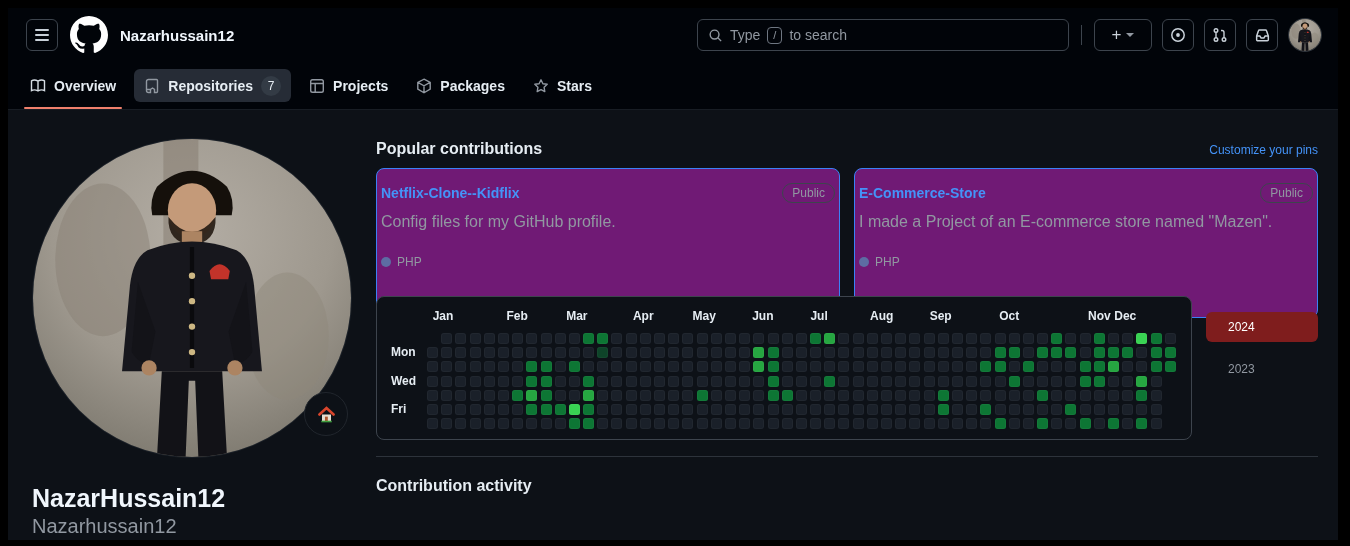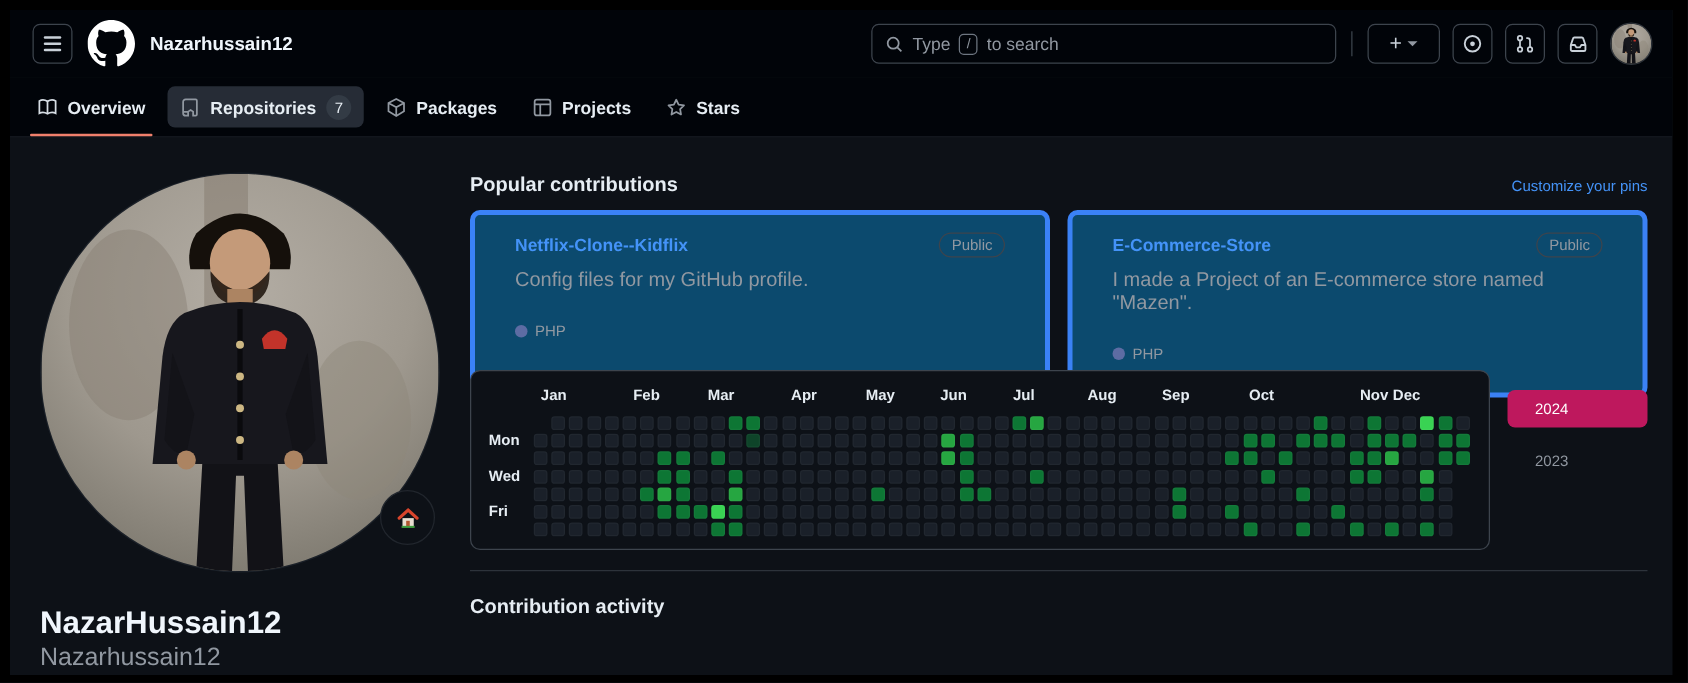--- a/index.html
+++ b/index.html
@@ -47,21 +47,21 @@
   .status-badge { position:absolute; right:4px; bottom:22px; width:44px; height:44px; border-radius:50%; background:#0d1117; border:1px solid #21262d; display:flex; align-items:center; justify-content:center; cursor:pointer; }
   .profile-name { margin-top:26px; font-size:25px; font-weight:700; color:#f0f6fc; }
   .profile-login { margin-top:2px; font-size:20px; font-weight:300; color:#9198a1; }
 
   .main-col { flex:1; min-width:0; }
   .popular-row { display:flex; align-items:baseline; justify-content:space-between; margin:2px 0 10px; }
   .popular-row h2 { font-size:16px; font-weight:600; color:#e6edf3; }
   .link-blue { color:#4493f8; font-size:12px; text-decoration:none; cursor:pointer; }
 
   .repo-cards { display:grid; grid-template-columns:1fr 1fr; gap:14px; }
-  .repo-card { border:4px solid #3b82f6; border-radius:8px; background:#0c4a6e; padding:14px 32px; height:150px; }
+  .repo-card { border:1px solid #3b82f6; border-radius:8px; background:#701a75; padding:14px 4px; height:150px; }
   .repo-head { display:flex; align-items:center; justify-content:space-between; }
   .repo-name { font-size:14px; font-weight:700; color:#4493f8; text-decoration:none; cursor:pointer; }
   .visibility { border:1px solid #3d444d; border-radius:999px; font-size:12px; font-weight:500; color:#9198a1; padding:2px 9px; }
   .repo-desc { margin-top:10px; font-size:16px; color:#9198a1; }
   .repo-lang { margin-top:24px; display:flex; align-items:center; gap:6px; font-size:12px; color:#9198a1; }
   .lang-dot { width:10px; height:10px; border-radius:50%; }
 
   
   .calendar-row { position:relative; z-index:2; margin-top:-22px; display:flex; gap:14px; align-items:flex-start; }
   .calendar-card { width:816px; flex:none; background:#0d1117; border:1px solid #3d444d; border-radius:8px; padding:12px 14px 10px; }
@@ -72,21 +72,21 @@
   .cal-days div { position:absolute; left:0; height:13px; line-height:12px; }
   .cal-grid { display:grid; grid-template-columns:repeat(53, 11px); grid-auto-rows:11px; gap:3.2px; }
   .cal-cell { width:11px; height:11px; border-radius:2.5px; outline:1px solid rgba(255,255,255,0.03); outline-offset:-1px; cursor:pointer; }
   .cal-cell.hidden { visibility:hidden; }
   .cal-footer { display:flex; align-items:center; justify-content:space-between; margin:10px 0 2px 36px; font-size:12px; color:#9198a1; }
   .legend { display:flex; align-items:center; gap:4px; }
   .legend .sq { width:11px; height:11px; border-radius:2.5px; display:inline-block; }
 
   .years { flex:1; display:flex; flex-direction:column; gap:12px; padding-top:16px; }
   .year-btn { font-size:12px; font-weight:500; text-align:left; padding:8px 0 8px 22px; border:none; border-radius:6px; background:transparent; color:#9198a1; cursor:pointer; font-family:inherit; }
-  .year-btn.active { background:#be185d; color:#fff; }
+  .year-btn.active { background:#7f1d1d; color:#fff; }
 
   .activity-divider { border-top:1px solid #2d333b; margin-top:16px; }
   .activity-title { font-size:16px; font-weight:600; color:#e6edf3; margin-top:20px; }
 
   .hidden-defs { position:absolute; width:0; height:0; overflow:hidden; }
 </style>
 </head>
 <body>
 
 <svg class="hidden-defs" aria-hidden="true">
@@ -190,30 +190,30 @@
     <div class="tab">
       <span class="pill-bg"></span>
       <svg width="16" height="16" viewBox="0 0 16 16">
         <path d="M4.5 1.5 h8 a1 1 0 0 1 1 1 v11 a1 1 0 0 1-1 1 h-2 v-3.2 l-2-1.3 -2 1.3 V14.5 h-2 a2 2 0 0 1-2-2 v-9 a2 2 0 0 1 2-2 z M2.5 11.5 h4" fill="none" stroke="#9198a1" stroke-width="1.4"></path>
       </svg>
       <span>Repositories</span>
       <span class="count-badge">7</span>
     </div>
     <div class="tab">
       <svg width="16" height="16" viewBox="0 0 16 16">
-        <path d="M8 1.2 L14.2 4.4 V11 L8 14.8 L1.8 11 V4.4 Z M1.8 4.4 L8 7.8 L14.2 4.4 M8 7.8 V14.8" fill="none" stroke="#9198a1" stroke-width="1.4"></path>
-      </svg>
-      <span>Packages</span>
-    </div>
-    <div class="tab">
-      <svg width="16" height="16" viewBox="0 0 16 16">
         <rect x="1.7" y="1.7" width="12.6" height="12.6" rx="1.8" fill="none" stroke="#9198a1" stroke-width="1.4"></rect>
         <path d="M1.7 5.5 h12.6 M6.2 5.5 V14.3" fill="none" stroke="#9198a1" stroke-width="1.4"></path>
       </svg>
       <span>Projects</span>
+    </div>
+    <div class="tab">
+      <svg width="16" height="16" viewBox="0 0 16 16">
+        <path d="M8 1.2 L14.2 4.4 V11 L8 14.8 L1.8 11 V4.4 Z M1.8 4.4 L8 7.8 L14.2 4.4 M8 7.8 V14.8" fill="none" stroke="#9198a1" stroke-width="1.4"></path>
+      </svg>
+      <span>Packages</span>
     </div>
     <div class="tab">
       <svg width="16" height="16" viewBox="0 0 16 16">
         <path d="M8 1.8 l1.9 3.9 4.3.6 -3.1 3 .7 4.3 L8 11.6 4.2 13.6 l.7-4.3 -3.1-3 4.3-.6 Z" fill="none" stroke="#9198a1" stroke-width="1.4" stroke-linejoin="round"></path>
       </svg>
       <span>Stars</span>
     </div>
   </nav>
 
   <div class="content">

